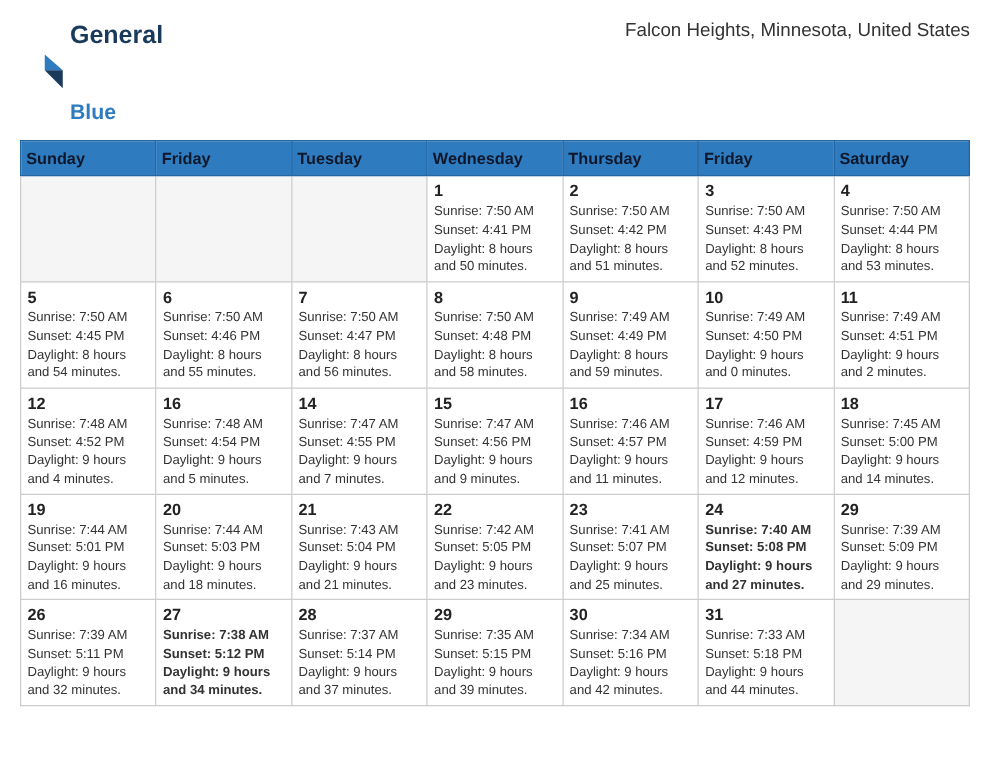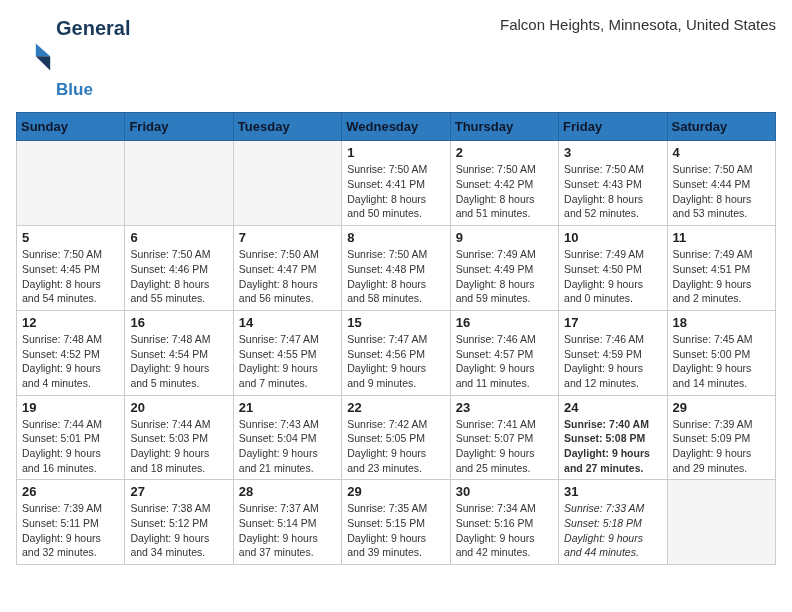--- a/index.html
+++ b/index.html
@@ -302,21 +302,21 @@
       <tr>
         <td>
           <div class="day-number">26</div>
           <div class="day-info" style="white-space: pre-line;">Sunrise: 7:39 AM
 Sunset: 5:11 PM
 Daylight: 9 hours
 and 32 minutes.</div>
         </td>
         <td>
           <div class="day-number">27</div>
-          <div class="day-info" style="white-space: pre-line;">Sunrise: 7:38 AM
+          <div class="day-info" style="white-space: pre-line; font-weight: bold;">Sunrise: 7:38 AM
 Sunset: 5:12 PM
 Daylight: 9 hours
 and 34 minutes.</div>
         </td>
         <td>
           <div class="day-number">28</div>
           <div class="day-info" style="white-space: pre-line;">Sunrise: 7:37 AM
 Sunset: 5:14 PM
 Daylight: 9 hours
 and 37 minutes.</div>
@@ -330,21 +330,21 @@
         </td>
         <td>
           <div class="day-number">30</div>
           <div class="day-info" style="white-space: pre-line;">Sunrise: 7:34 AM
 Sunset: 5:16 PM
 Daylight: 9 hours
 and 42 minutes.</div>
         </td>
         <td>
           <div class="day-number">31</div>
-          <div class="day-info" style="white-space: pre-line; font-style: italic;">Sunrise: 7:33 AM
+          <div class="day-info" style="white-space: pre-line;">Sunrise: 7:33 AM
 Sunset: 5:18 PM
 Daylight: 9 hours
 and 44 minutes.</div>
         </td>
         <td class="empty"></td>
       </tr>
     </tbody>
 </table>
 
 </body></html>

